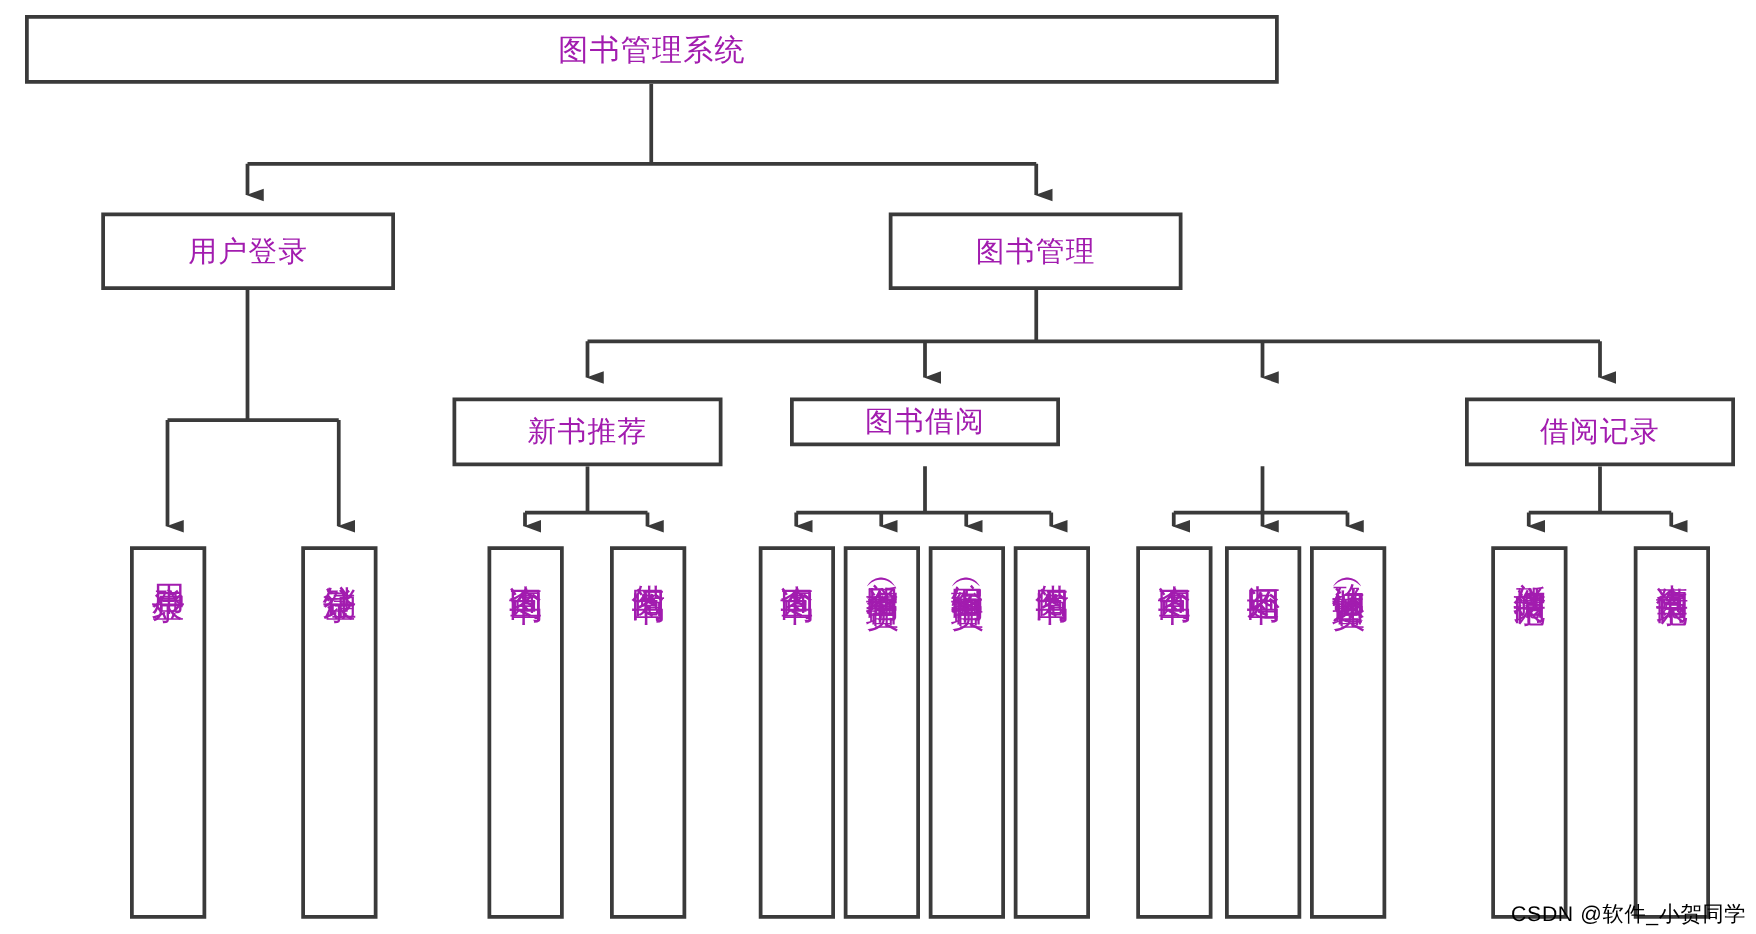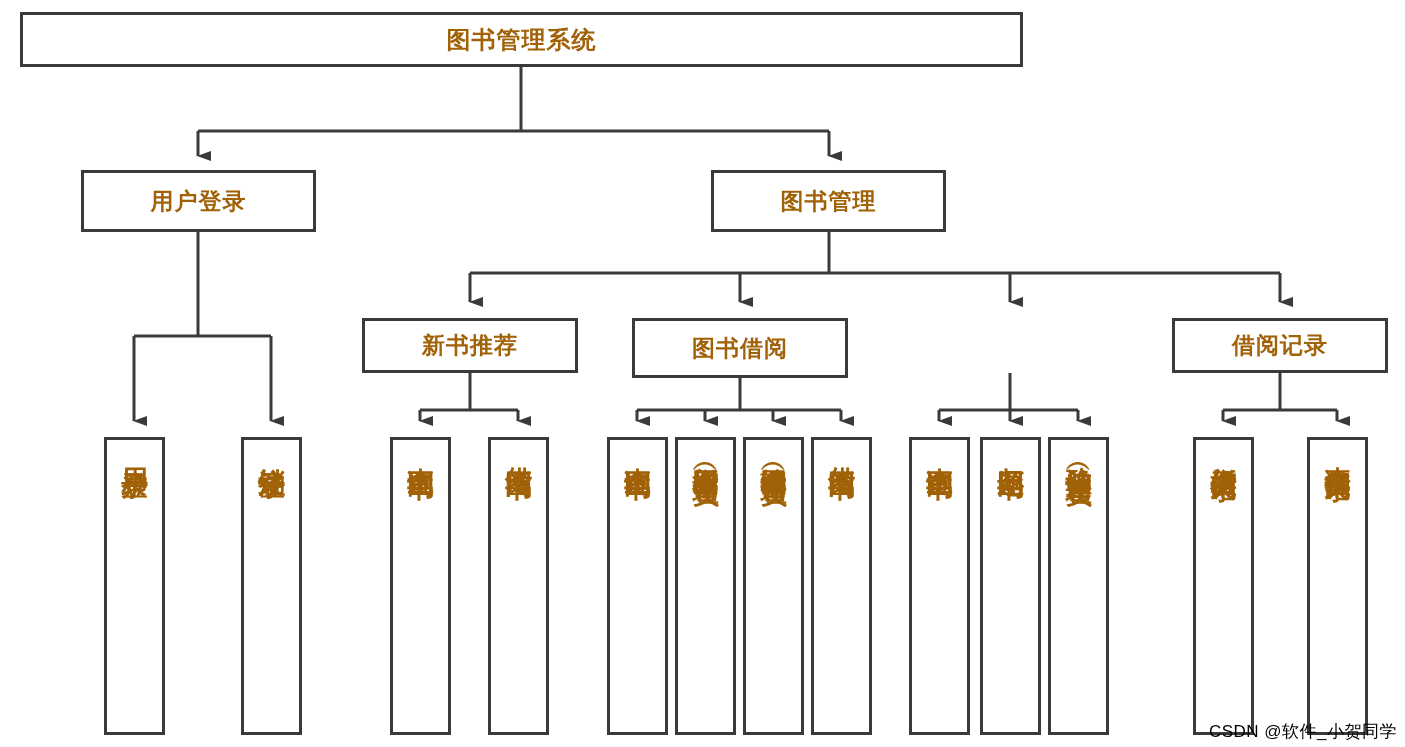--- a/index.html
+++ b/index.html
@@ -16,23 +16,22 @@
 
   
   .node{
     position:absolute;
     box-sizing:border-box;
     background:#ffffff;
     border:3px solid #3a3a3a;
     display:flex;
     align-items:center;
     justify-content:center;
-    color:#a16207;
+    color:#a21caf;
     z-index:2;
-    font-weight:bold;
   }
   .node .lbl{
     display:block;
     white-space:nowrap;
     letter-spacing:1px;
   }
   
   .tier0 .lbl{font-size:24px;}
   .tier1 .lbl{font-size:23px;}
   .tier2 .lbl{font-size:23px;}
@@ -128,21 +127,21 @@
   <div class="node tier1" style="left:81px;top:170px;width:235px;height:62px;">
     <span class="lbl">用户登录</span>
   </div>
   <div class="node tier1" style="left:711px;top:170px;width:235px;height:62px;">
     <span class="lbl">图书管理</span>
   </div>
 
   <div class="node tier2" style="left:362px;top:318px;width:216px;height:55px;">
     <span class="lbl">新书推荐</span>
   </div>
-  <div class="node tier2" style="left:632px;top:318px;width:216px;height:60px;align-items:center;">
+  <div class="node tier2" style="left:632px;top:318px;width:216px;height:39px;align-items:center;">
     <span class="lbl">图书借阅</span>
   </div>
   <div class="node tier2" style="left:1172px;top:318px;width:216px;height:55px;">
     <span class="lbl">借阅记录</span>
   </div>
 
   <div class="node leaf" style="left:104px;top:437px;width:61px;height:298px;">
     <span class="lbl">用户登录</span>
   </div>
   <div class="node leaf" style="left:241px;top:437px;width:61px;height:298px;">

